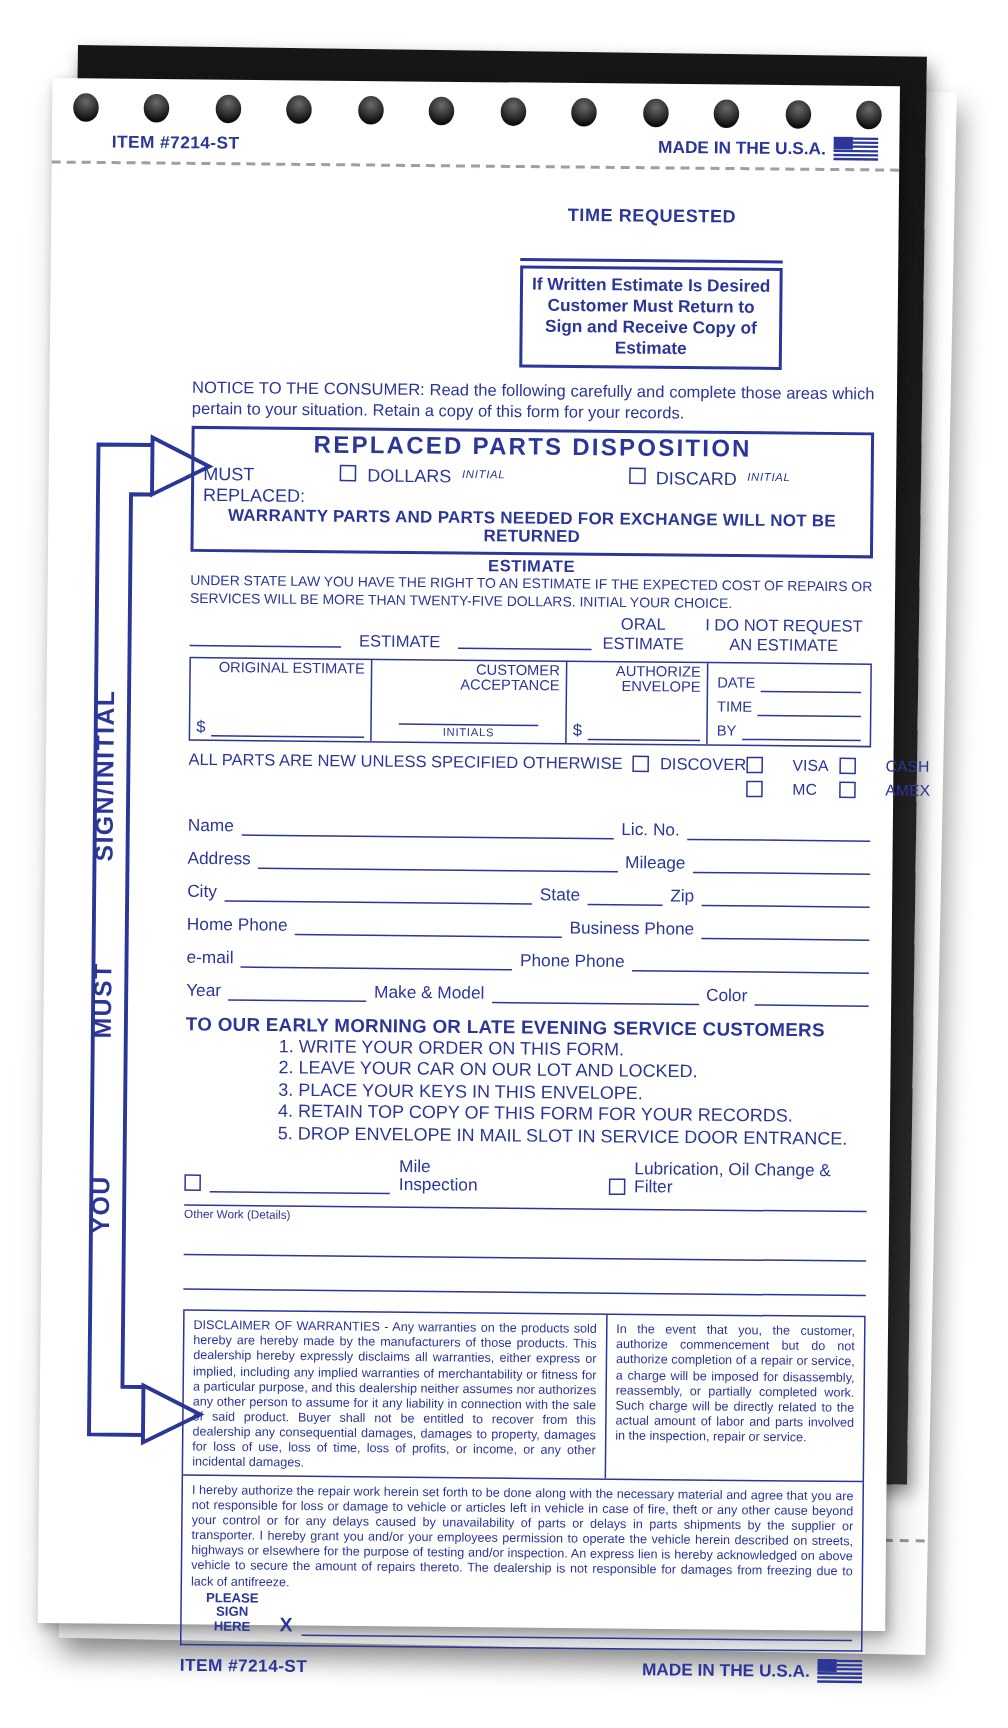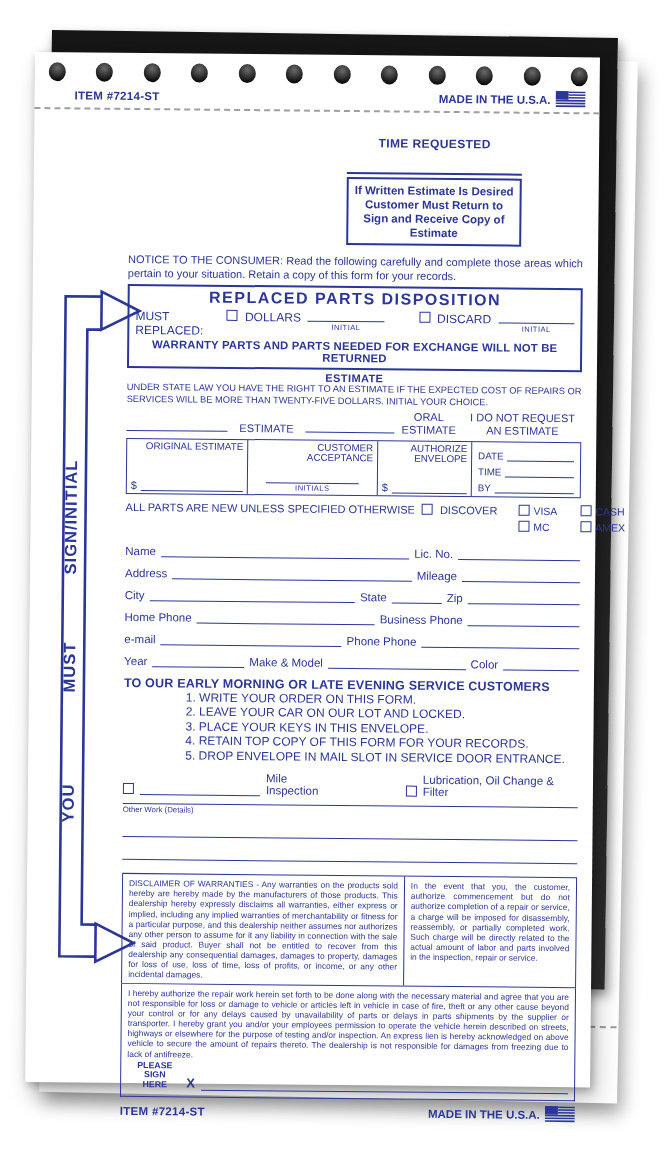--- a/index.html
+++ b/index.html
@@ -50,21 +50,21 @@
   .time-line { margin-top:22px; border-bottom:2px solid var(--ink); }
   .west-box { margin-top:3px; border:2.5px solid var(--ink); padding:4px 6px;
     font-weight:bold; font-size:11.5px; line-height:1.22; }
 
   .notice { margin-top:9px; font-size:11px; line-height:1.28; text-align:justify; }
 
   .rpd-box { margin-top:4px; border:2px solid var(--ink); padding:2px 6px 4px; }
   .rpd-title { text-align:center; font-weight:bold; font-size:16px; letter-spacing:1.5px; }
   .rpd-row { display:flex; align-items:flex-start; gap:7px; margin-top:3px; font-size:12px; }
   .rpd-row .lbl { padding-top:0; }
-  .init-stack { display:flex; flex-direction:column; width:95px; }
+  .init-stack { display:flex; width:95px;font-style:italic; }
   .init-stack .ln { border-bottom:1.6px solid var(--ink); height:11px; }
   .init-stack .cap { font-size:7.5px; text-align:center; letter-spacing:.5px; margin-top:1px; }
   .rpd-warranty { text-align:center; font-weight:bold; font-size:11.3px; letter-spacing:.2px; margin-top:1px; }
 
   .est-head { text-align:center; font-weight:bold; font-size:11px; letter-spacing:.4px; margin-top:2px; }
   .est-law { font-size:9.3px; line-height:1.25; }
   .est-opts { display:flex; align-items:flex-end; margin-top:3px; }
   .est-opts .oline { border-bottom:1.6px solid var(--ink); margin-bottom:3px; }
   .opt-lbl { font-size:11px; text-align:center; line-height:1.15; }
 
@@ -74,21 +74,21 @@
   .est-table > div + div { border-left:1.6px solid var(--ink); }
   .tcol { display:flex; flex-direction:column; }
   .thead { font-size:9.8px; text-align:right; line-height:1.1; }
   .trow-bottom { margin-top:auto; display:flex; align-items:flex-end; gap:4px; font-size:11px; }
   .initials-cap { font-size:7.5px; text-align:center; letter-spacing:.5px; }
   .dtb-row { display:flex; align-items:flex-end; gap:4px; font-size:9.8px; height:16px; }
 
   .pay-row { display:flex; align-items:flex-start; margin-top:7px; font-size:11px; }
   .pay-text { display:flex; align-items:center; gap:7px; white-space:nowrap; }
   .card-grid { margin-left:auto; display:grid; grid-template-columns:62px 58px; row-gap:4px; font-size:10.5px; }
-  .card-cell { display:flex; align-items:center; gap:4px;margin-left:21px; }
+  .card-cell { display:flex; align-items:center; gap:20px; }
 
   .fields { margin-top:6px; font-size:11.5px; }
   .frow { display:flex; align-items:flex-end; gap:5px; height:22px; }
 
   .svc-head { margin-top:9px; font-weight:bold; font-size:12.5px; letter-spacing:.2px; }
   .svc-item { margin-left:62px; font-size:12px; line-height:1.21; }
 
   .insp-row { display:flex; align-items:flex-end; margin-top:9px; font-size:11.5px; gap:6px; }
 
   .ow-top { margin-top:8px; border-top:1.8px solid var(--ink); }

